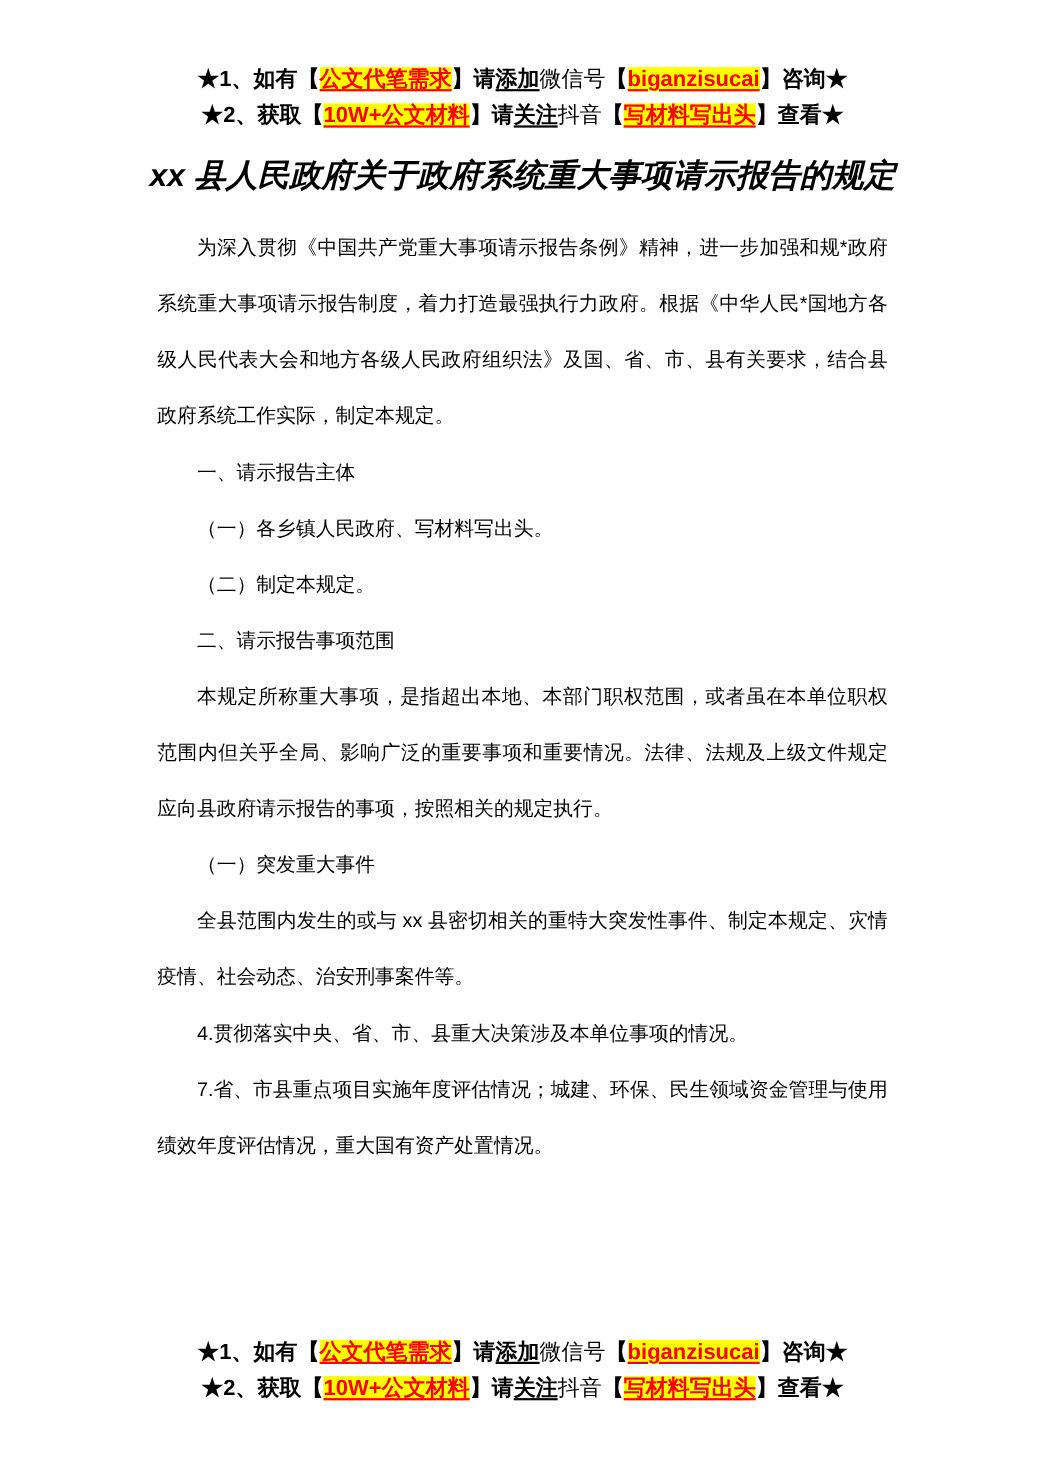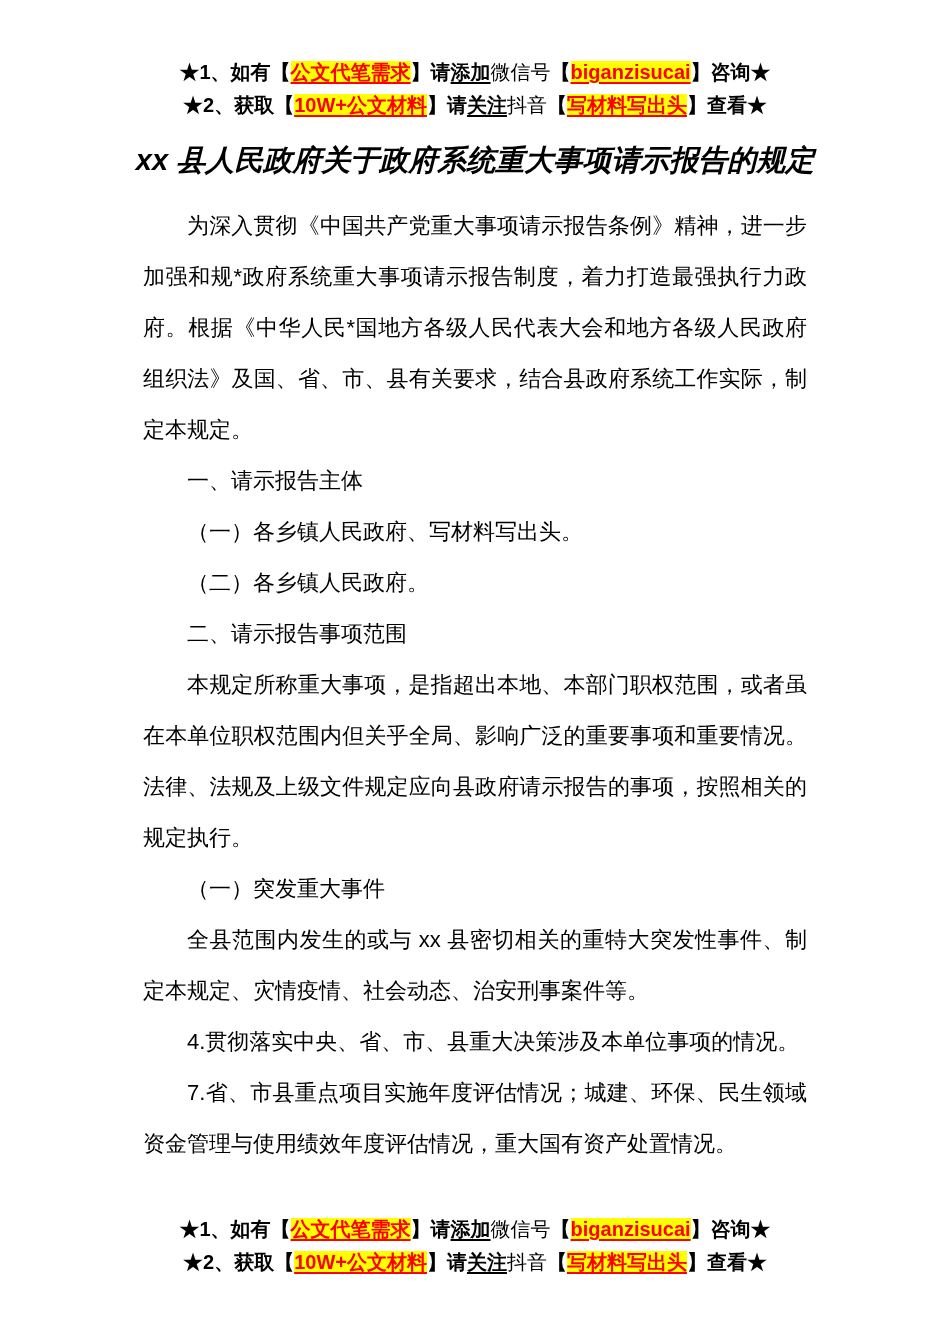--- a/index.html
+++ b/index.html
@@ -52,21 +52,21 @@
     line-height: 40px;
     color: #000000;
     font-style: italic;
   }
   
   .doc-body {
     position: absolute;
     top: 200px;
     left: 143px;
     width: 664px;
-    font-size: 22px;
+    font-size: 18px;
     line-height: 51px;
     color: #000000;
     text-align: justify;
     text-justify: inter-character;
   }
   .doc-body p {
     margin: 0;
     text-indent: 2em;
   }
 </style>
@@ -83,21 +83,21 @@
       <span class="seg">★2、获取【</span><span class="seg seg-hl">10W+公文材料</span><span class="seg">】请</span><span class="seg seg-u">关注</span><span class="seg seg-plain">抖音</span><span class="seg">【</span><span class="seg seg-hl">写材料写出头</span><span class="seg">】查看★</span>
     </div>
   </div>
 
   <h1 class="doc-title">xx 县人民政府关于政府系统重大事项请示报告的规定</h1>
 
   <div class="doc-body">
     <p>为深入贯彻《中国共产党重大事项请示报告条例》精神，进一步加强和规*政府系统重大事项请示报告制度，着力打造最强执行力政府。根据《中华人民*国地方各级人民代表大会和地方各级人民政府组织法》及国、省、市、县有关要求，结合县政府系统工作实际，制定本规定。</p>
     <p>一、请示报告主体</p>
     <p>（一）各乡镇人民政府、写材料写出头。</p>
-    <p>（二）各乡镇人民政府。</p>
+    <p>（二）制定本规定。</p>
     <p>二、请示报告事项范围</p>
     <p>本规定所称重大事项，是指超出本地、本部门职权范围，或者虽在本单位职权范围内但关乎全局、影响广泛的重要事项和重要情况。法律、法规及上级文件规定应向县政府请示报告的事项，按照相关的规定执行。</p>
     <p>（一）突发重大事件</p>
     <p>全县范围内发生的或与 xx 县密切相关的重特大突发性事件、制定本规定、灾情疫情、社会动态、治安刑事案件等。</p>
     <p>4.贯彻落实中央、省、市、县重大决策涉及本单位事项的情况。</p>
     <p>7.省、市县重点项目实施年度评估情况；城建、环保、民生领域资金管理与使用绩效年度评估情况，重大国有资产处置情况。</p>
   </div>
 
   <div class="banner banner-bottom">
     <div>

